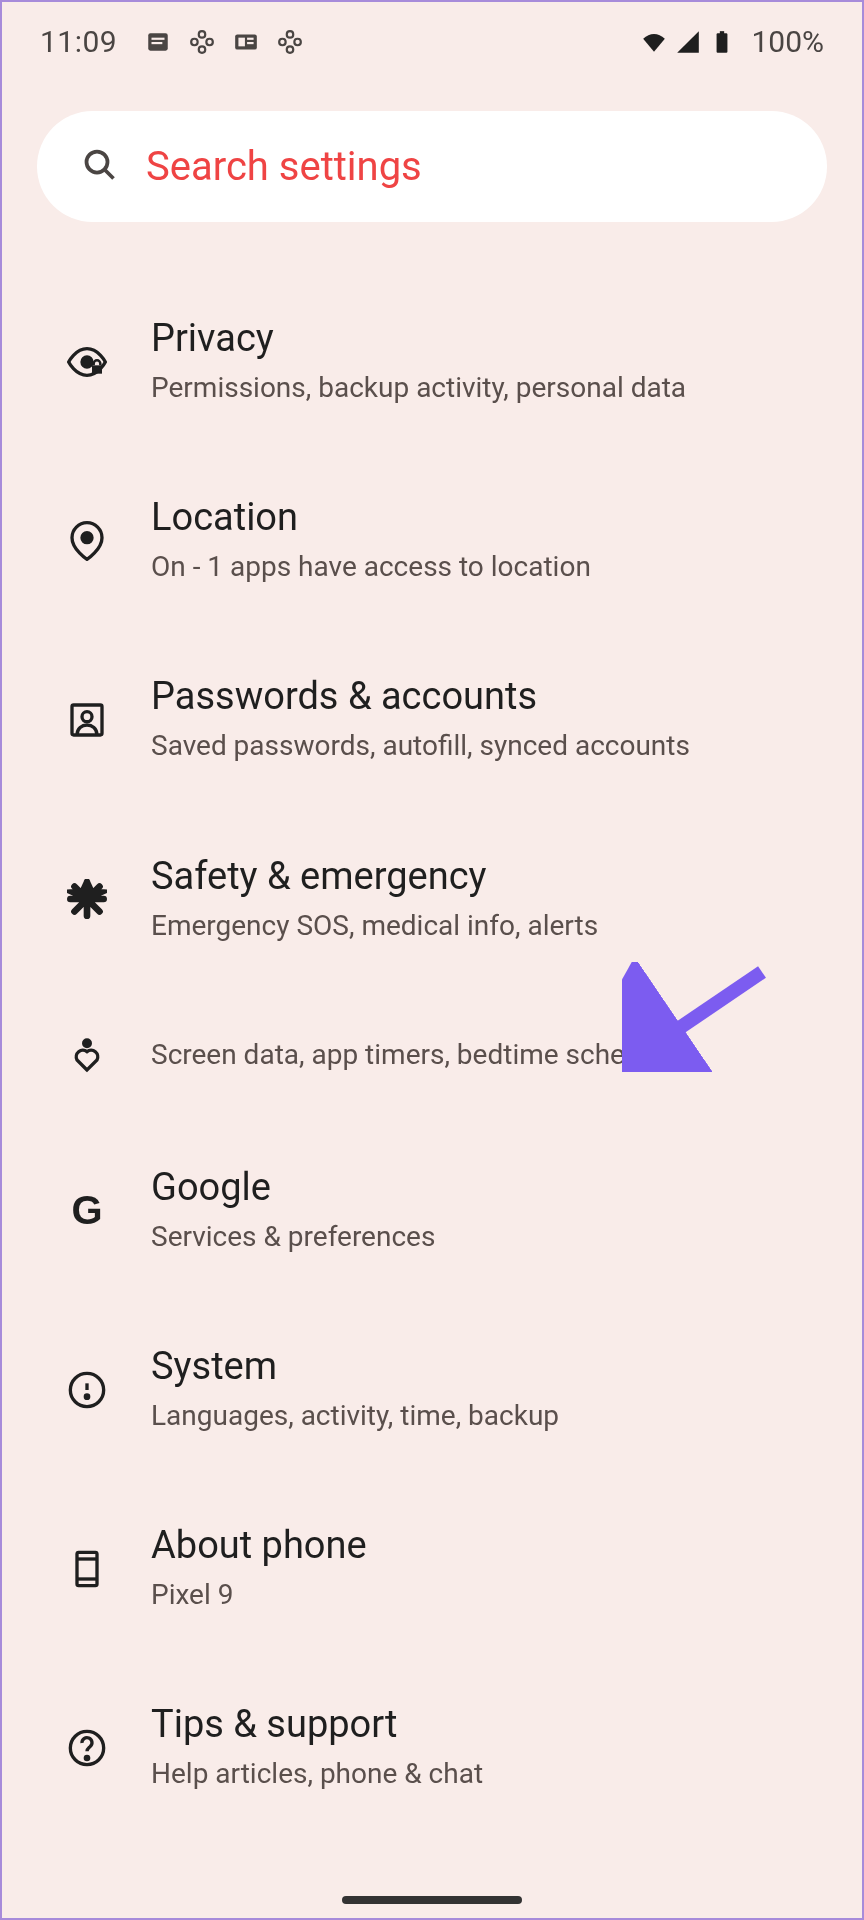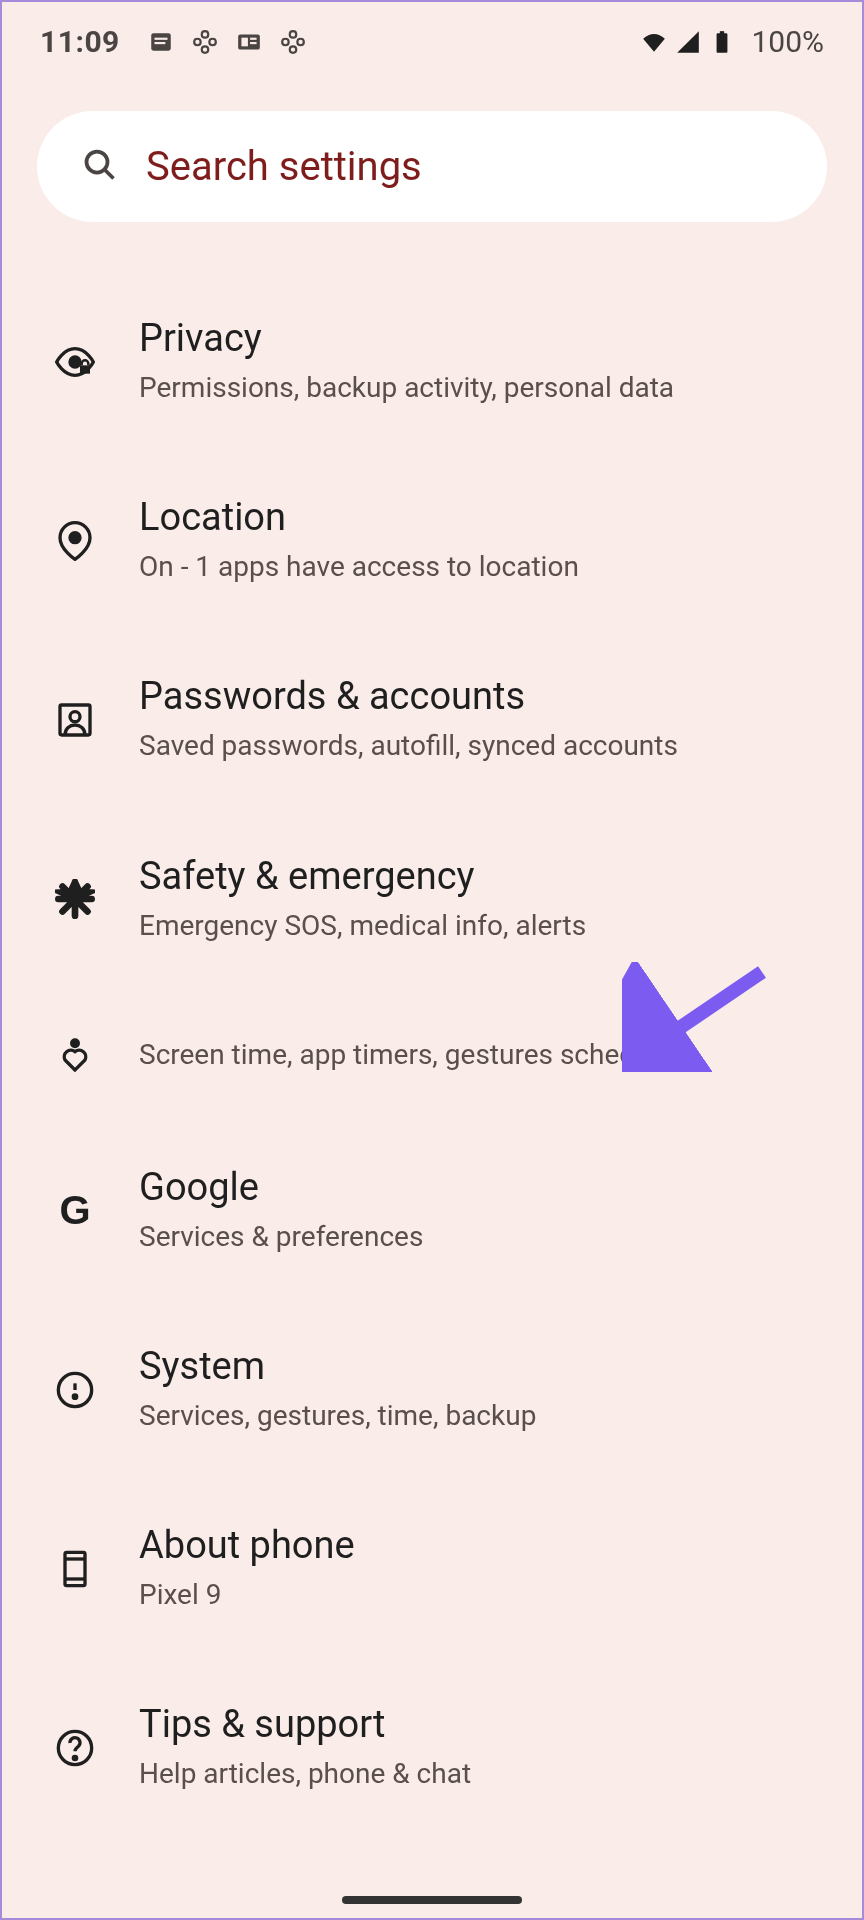--- a/index.html
+++ b/index.html
@@ -16,34 +16,34 @@
     .status-bar {
       display: flex;
       justify-content: space-between;
       align-items: center;
       padding: 22px 38px 22px 38px;
       font-size: 30px;
       color: #4a4543;
     }
     .status-left { display: flex; align-items: center; gap: 18px; }
     .status-right { display: flex; align-items: center; gap: 8px; }
-    .status-time { font-weight: 700; margin-right: 10px; letter-spacing: 0.5px;}
+    .status-time { font-weight: 400; margin-right: 10px; letter-spacing: 0.5px;}
     .status-icon { width: 26px; height: 26px; display: inline-flex; align-items: center; justify-content: center; }
     .search-bar {
       margin: 30px 35px 50px 35px;
       background: #ffffff;
       border-radius: 60px;
       padding: 32px 45px;
       display: flex;
       align-items: center;
       gap: 28px;
     }
     .search-icon-svg { width: 36px; height: 36px; }
-    .search-placeholder { font-size: 40px; color: #7f1d1d; }
-    .settings-list { padding: 0 16px; }
+    .search-placeholder { font-size: 40px; color: #ef4444; }
+    .settings-list { padding: 0 28px; }
     .settings-item {
       display: flex;
       align-items: center;
       padding: 44px 20px 44px 35px;
       gap: 42px;
     }
     .item-icon { width: 44px; height: 44px; display: flex; align-items: center; justify-content: center; flex-shrink: 0; color: #1f1f1f; }
     .item-icon svg { width: 40px; height: 40px; }
     .item-text { flex: 1; }
     .item-title { font-size: 38px; color: #1f1f1f; font-weight: 400; margin-bottom: 8px; }
@@ -187,21 +187,21 @@
   </div>
 
   <div class="settings-item">
     <span class="item-icon">
       <svg viewBox="0 0 24 24" fill="none" stroke="currentColor" stroke-width="2">
           <circle cx="12" cy="5" r="2" fill="currentColor"></circle>
           <path d="M12 21 l-6-6 a4 4 0 0 1 6-5 a4 4 0 0 1 6 5 z"></path>
         </svg>
     </span>
     <div class="item-text">
-      <div class="item-subtitle">Screen time, app timers, gestures schedules</div>
+      <div class="item-subtitle">Screen data, app timers, bedtime schedules</div>
     </div>
   </div>
 
   <div class="settings-item">
     <span class="item-icon" style="font-size:40px;font-weight:700;font-family:Arial;">G</span>
     <div class="item-text">
       <div class="item-title">Google</div>
       <div class="item-subtitle">Services &amp; preferences</div>
     </div>
   </div>
@@ -209,21 +209,21 @@
   <div class="settings-item">
     <span class="item-icon">
       <svg viewBox="0 0 24 24" fill="none" stroke="currentColor" stroke-width="2">
           <circle cx="12" cy="12" r="10"></circle>
           <line x1="12" y1="8" x2="12" y2="12"></line>
           <circle cx="12" cy="16" r="1" fill="currentColor"></circle>
         </svg>
     </span>
     <div class="item-text">
       <div class="item-title">System</div>
-      <div class="item-subtitle">Services, gestures, time, backup</div>
+      <div class="item-subtitle">Languages, activity, time, backup</div>
     </div>
   </div>
 
   <div class="settings-item">
     <span class="item-icon">
       <svg viewBox="0 0 24 24" fill="none" stroke="currentColor" stroke-width="2">
           <rect x="6" y="2" width="12" height="20" rx="1"></rect>
           <line x1="6" y1="6" x2="18" y2="6"></line>
           <line x1="6" y1="18" x2="18" y2="18"></line>
         </svg>

